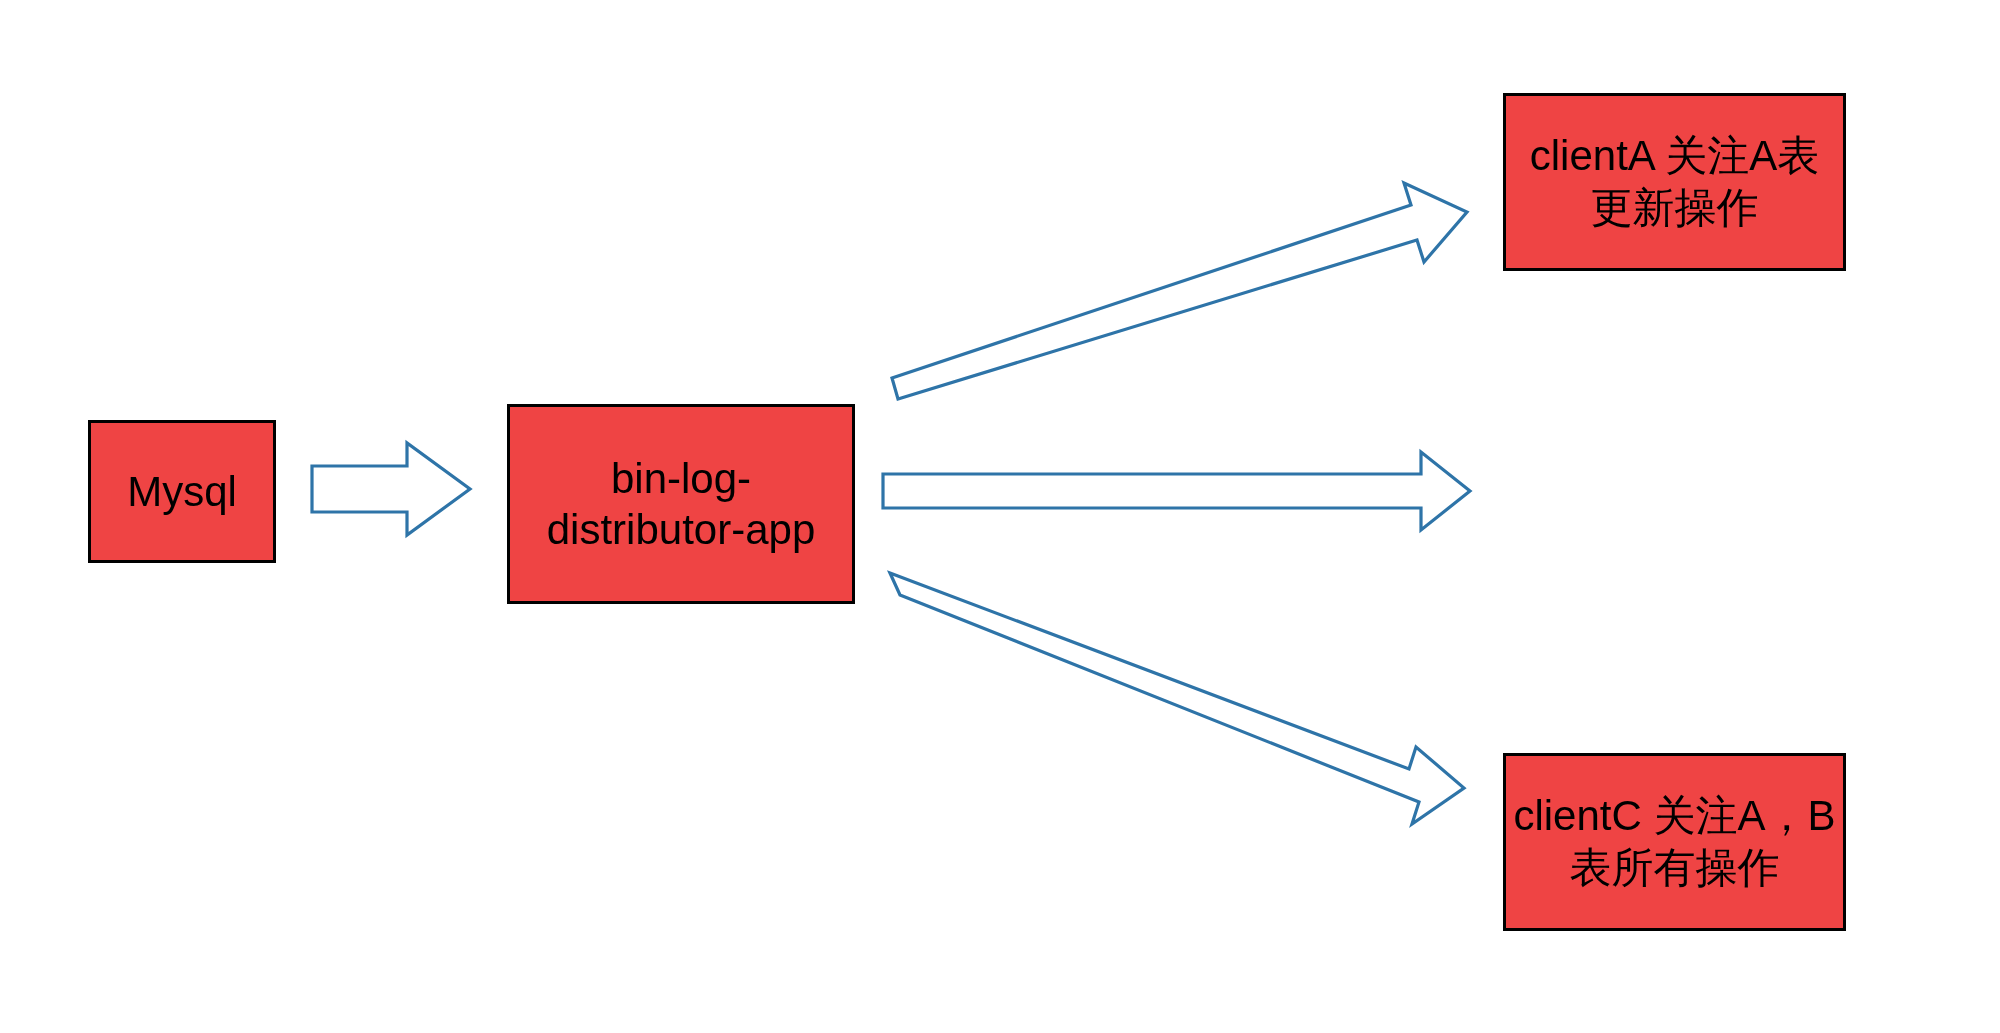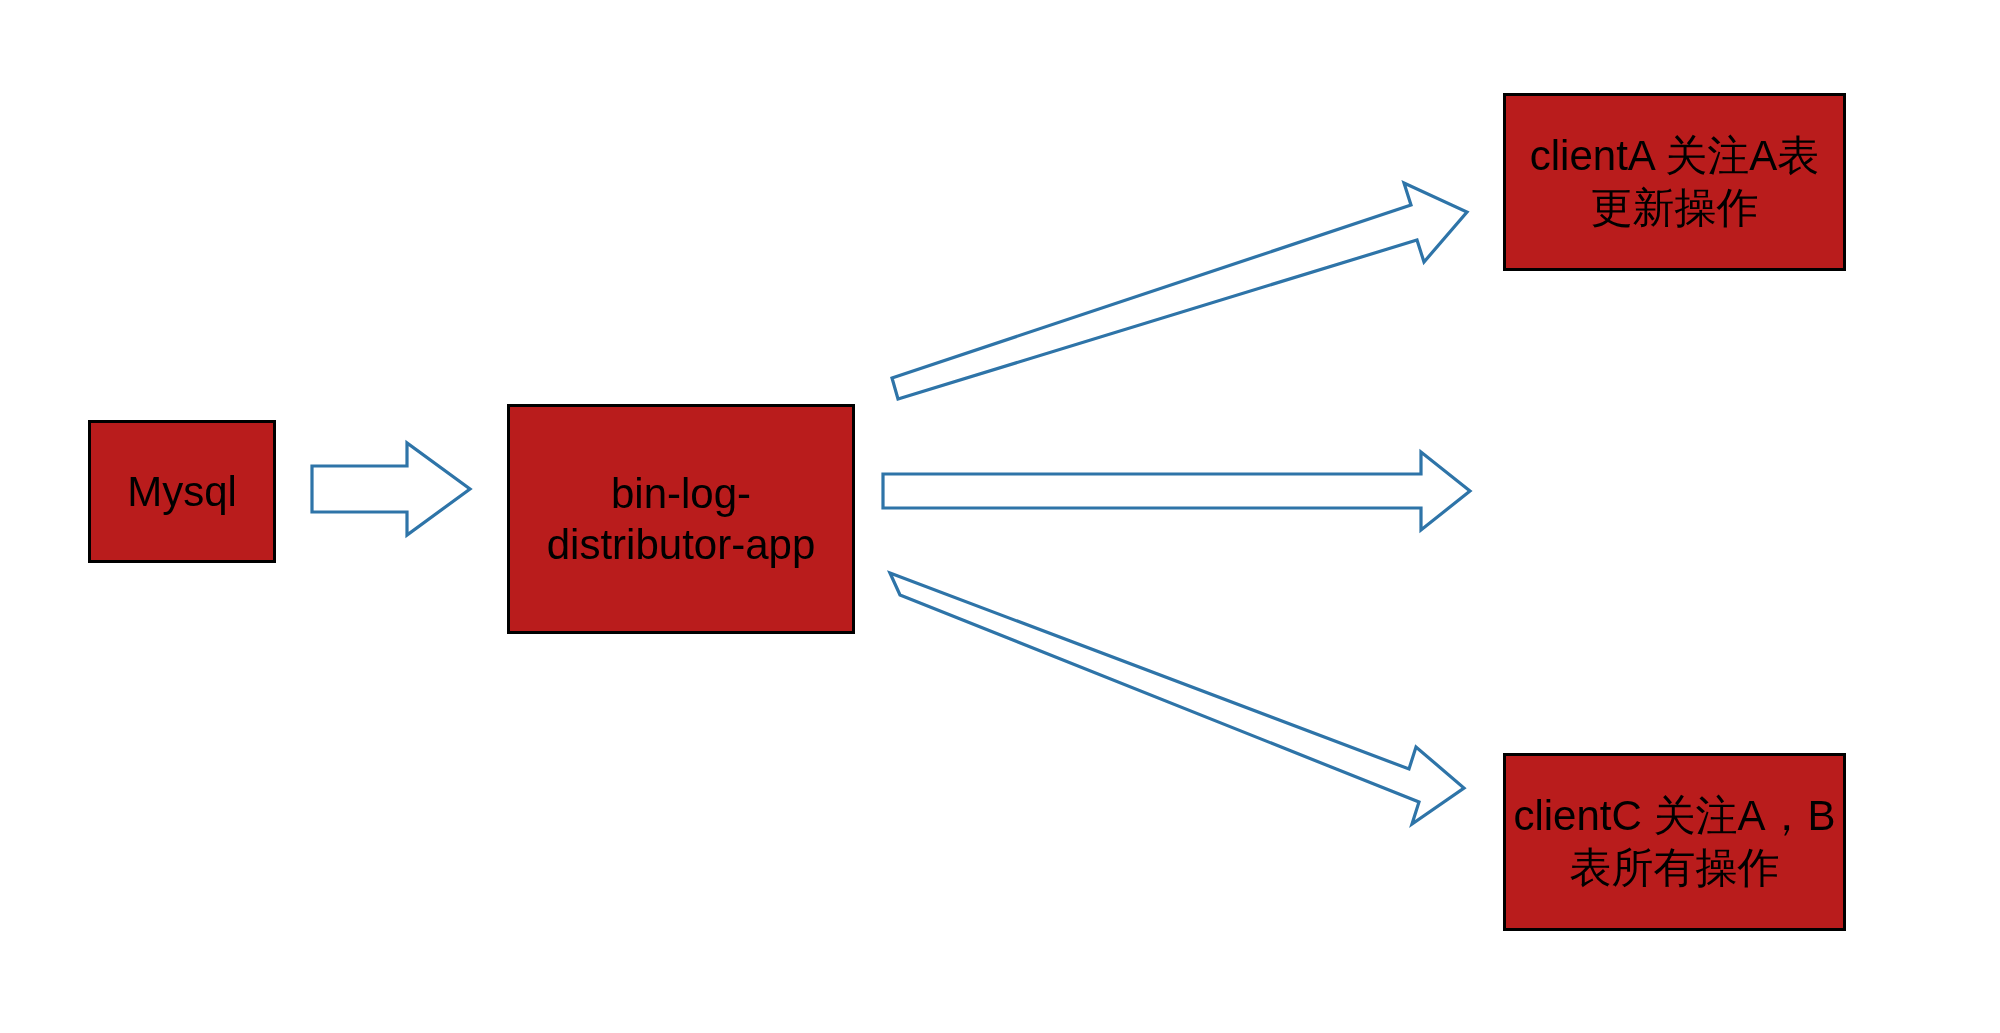--- a/index.html
+++ b/index.html
@@ -15,21 +15,21 @@
     position: relative;
     width: 2000px;
     height: 1033px;
     background: #ffffff;
     overflow: hidden;
   }
   .node {
     position: absolute;
     box-sizing: border-box;
     border: 3px solid #be185d;
-    background: #b91c1c;
+    background: #ef4444;
     display: flex;
     align-items: center;
     justify-content: center;
     text-align: center;
     color: #000000;
   }
   .node .label {
     display: block;
     line-height: 1.22;
     white-space: pre-line;
@@ -41,21 +41,21 @@
     width: 188px;
     height: 143px;
   }
   #node-mysql .label {
     font-size: 42px;
   }
   #node-distributor {
     left: 507px;
     top: 404px;
     width: 348px;
-    height: 230px;
+    height: 200px;
   }
   #node-distributor .label {
     font-size: 42px;
   }
   .client-node {
     left: 1503px;
     width: 343px;
     height: 178px;
   }
   .client-node .label {

